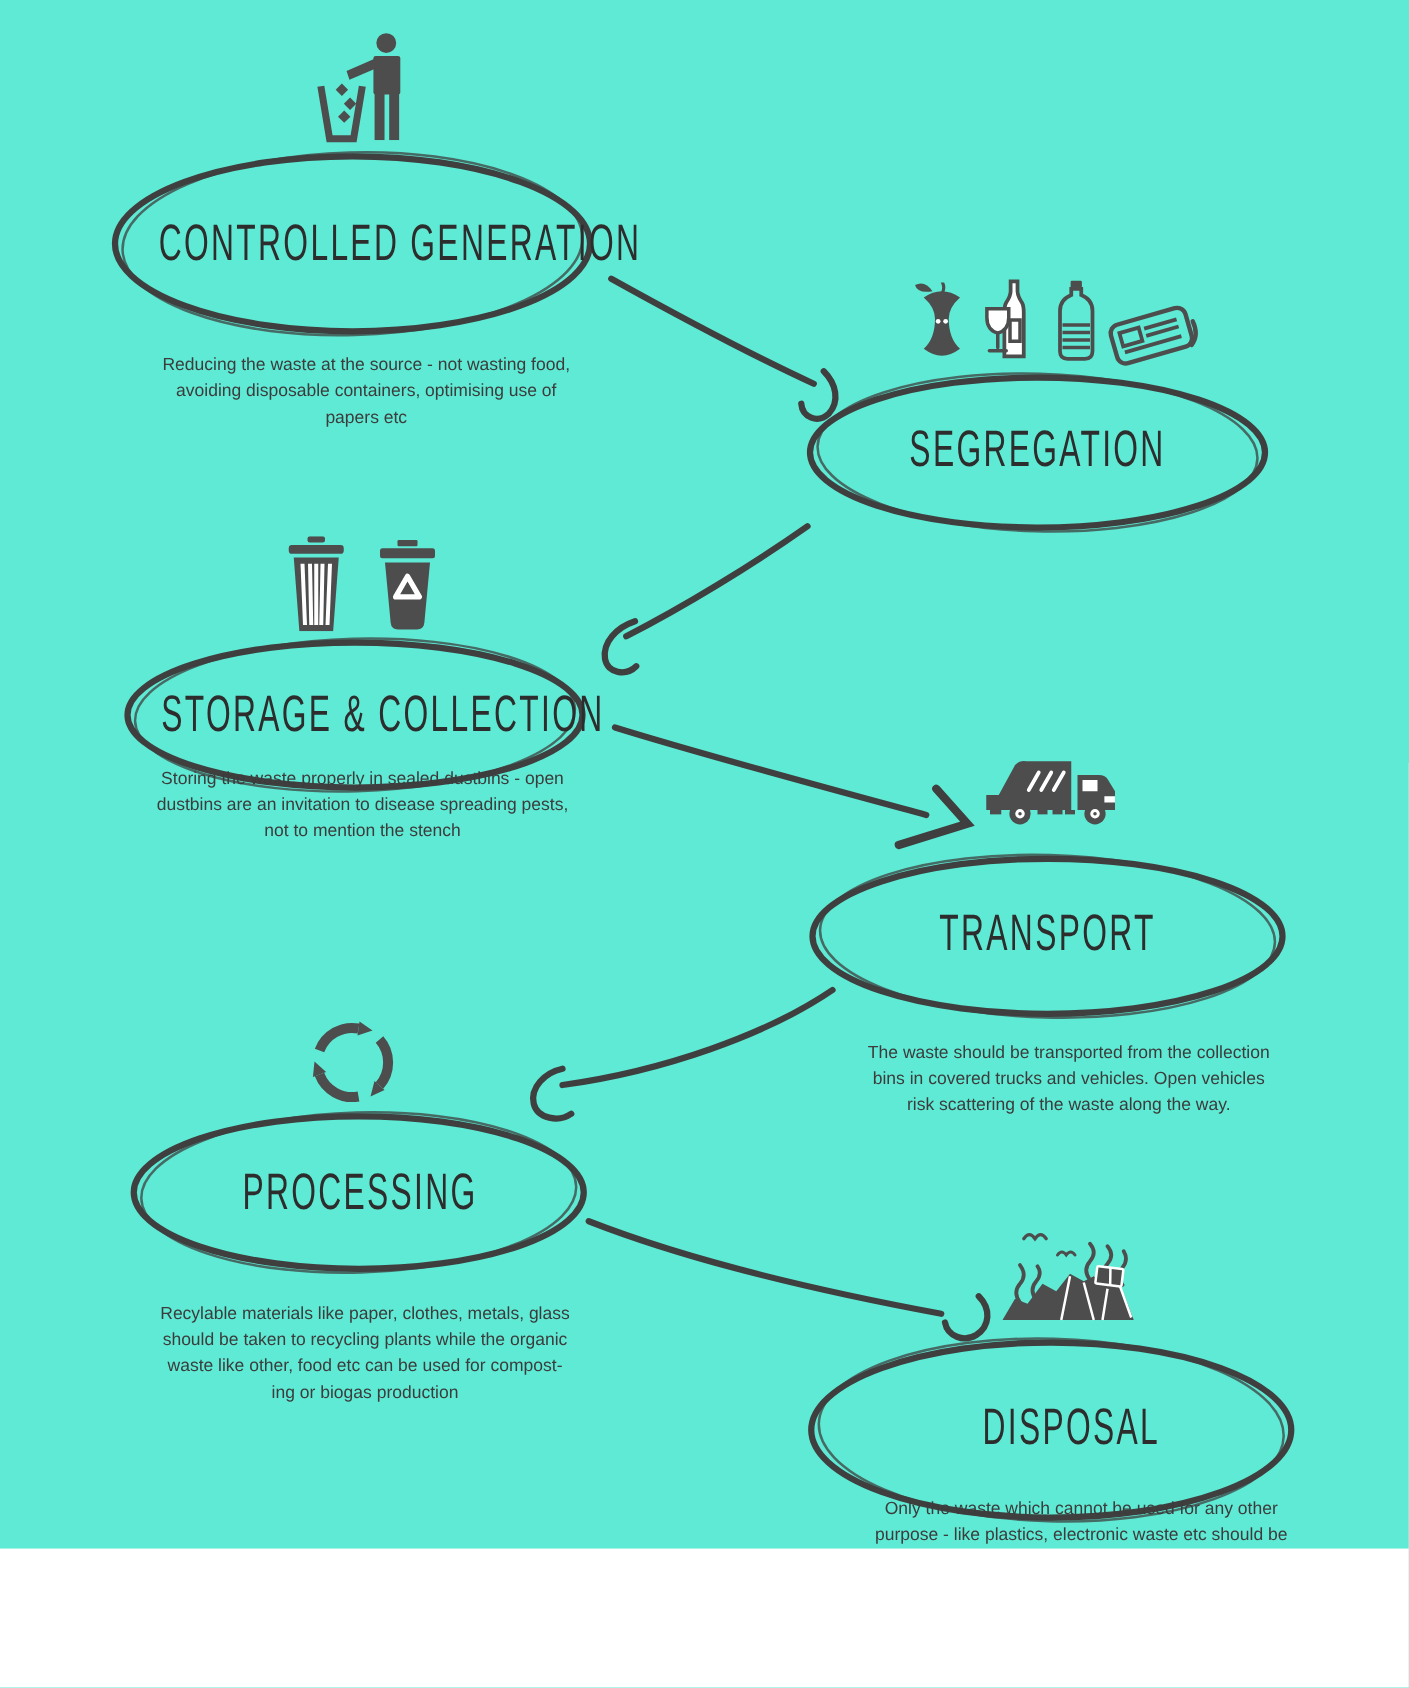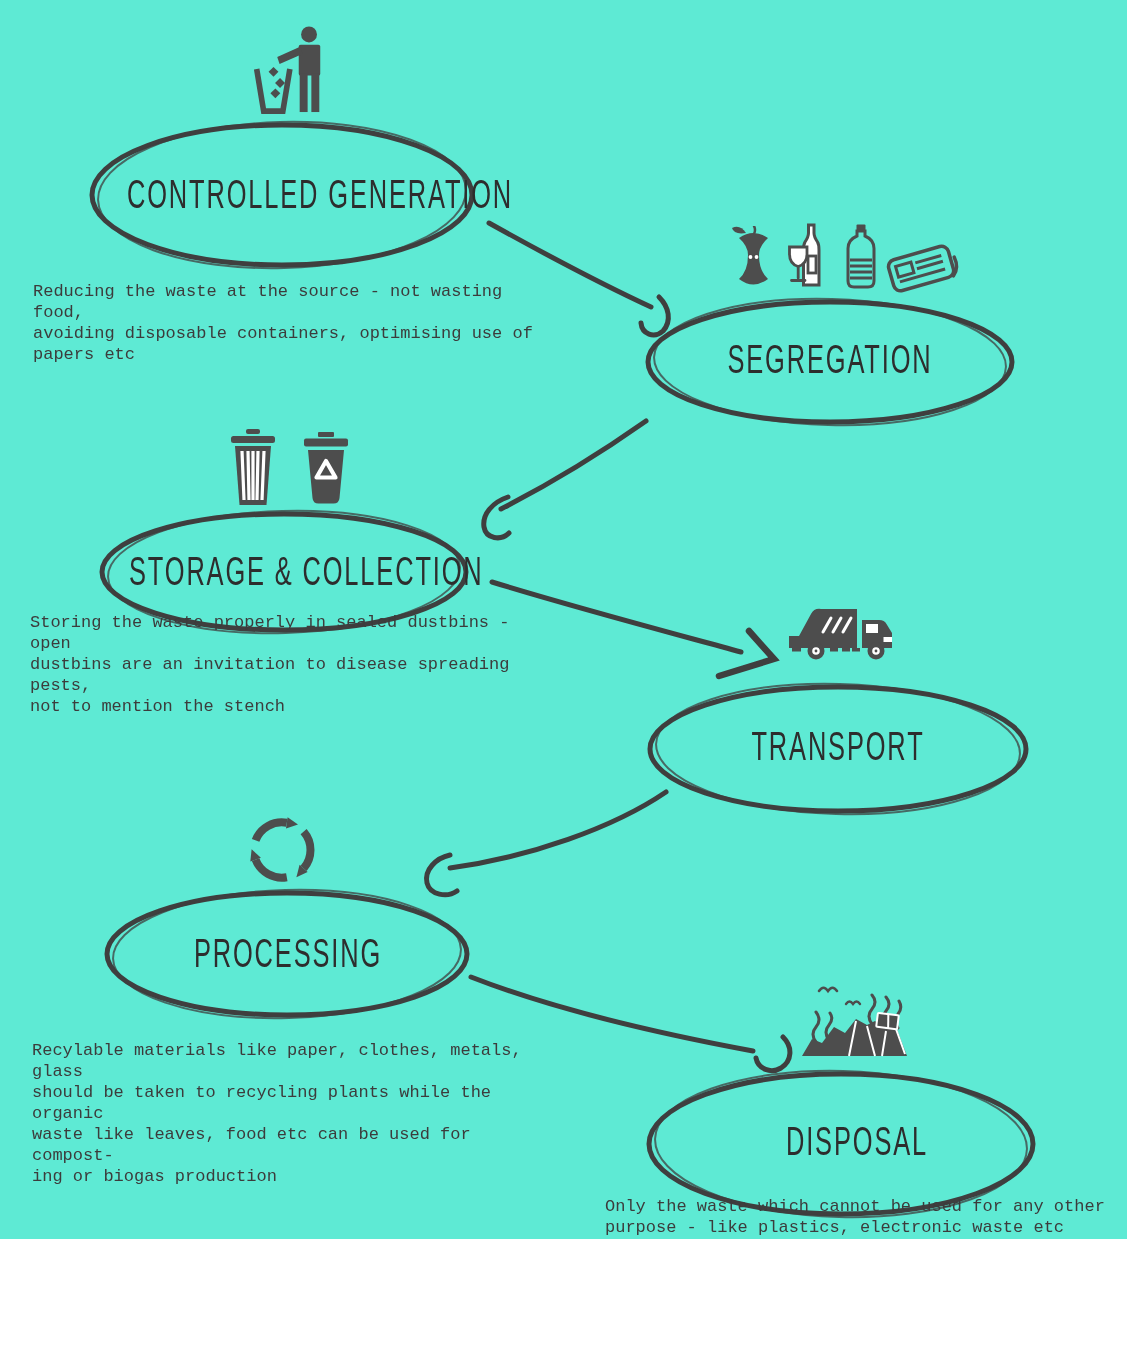--- a/index.html
+++ b/index.html
@@ -8,22 +8,22 @@
     overflow:hidden;font-family:"Liberation Sans",sans-serif;padding-left:41px;
   }
   .decor{position:absolute;left:0;top:0;}
   .icon{position:absolute;}
   .stage-label{
     position:absolute;width:500px;text-align:center;white-space:nowrap;
     font-family:"Liberation Sans",sans-serif;font-size:41px;font-weight:400;
     color:#2d2d2d;letter-spacing:3px;transform:scaleX(0.62);line-height:1.2;
   }
   .stage-desc{
-    position:absolute;width:520px;white-space:pre-line;
-    font-family:Liberation Mono, monospace;font-size:17px;line-height:21px;
+    position:absolute;width:520px;text-align:center;white-space:pre-line;
+    font-family:Liberation Sans, sans-serif;font-size:14px;line-height:21px;
     color:#3c3c3c;
   }
   .b{font-weight:700;}
 </style>
 </head>
 <body>
 
 <div class="canvas">
 
   <svg class="decor" width="1127" height="1350" viewBox="0 0 1127 1350">
@@ -200,22 +200,25 @@
   <div class="stage-label" style="left:607px;top:1117px">DISPOSAL</div>
 
   <div class="stage-desc" style="left:33px;top:281px">Reducing the waste at the source - not wasting food,
 avoiding disposable containers, optimising use of
 papers etc</div>
 
 
   <div class="stage-desc" style="left:30px;top:612px">Storing the waste properly in sealed dustbins - open
 dustbins are an invitation to disease spreading pests,
 not to mention the stench</div>
+  <div class="stage-desc" style="left:595px;top:831px">The waste should be transported from the collection
+bins in covered trucks and vehicles. Open vehicles
+risk scattering of the waste along the way.</div>
   <div class="stage-desc" style="left:32px;top:1040px">Recylable materials like paper, clothes, metals, glass
 should be taken to recycling plants while the organic
-waste like leaves, food etc can be used for compost-
+waste like other, food etc can be used for compost-
 ing or biogas production</div>
   <div class="stage-desc" style="left:605px;top:1196px">Only the waste which cannot be used for any other
 purpose - like plastics, electronic waste etc should be
 dumped in landfills. Special care should be taken for
 electrical and medical waste.</div>
 
 </div>
 
 </body></html>

